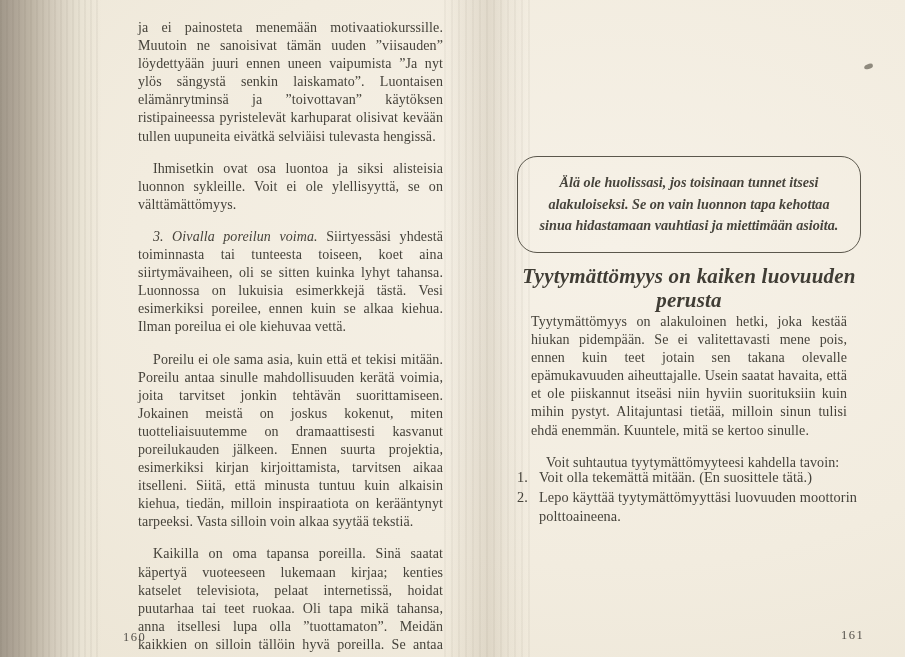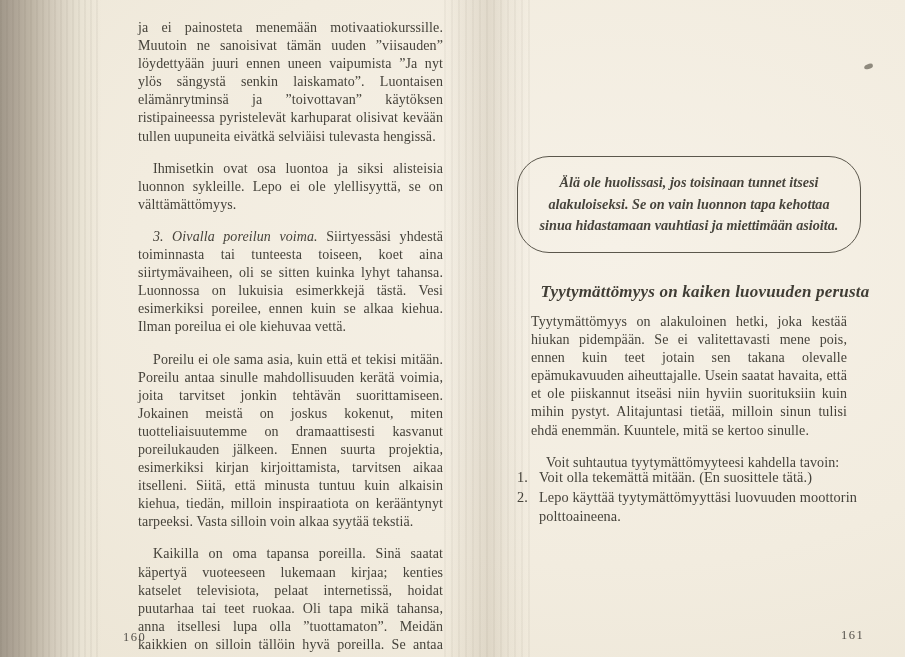--- a/index.html
+++ b/index.html
@@ -28,30 +28,30 @@
     transform:rotate(-14deg); opacity:.75;
   }
   .para { margin:14px; text-align:justify; font-size:14px; line-height:18.1px; letter-spacing:.1px; }
   .ind { text-indent:15px; }
   .lead { font-style:italic; }
   .col-left { position:absolute; left:124px; top:5px; width:333px; }
   .rp { position:absolute; left:517px; width:344px; }
   .rp-top { top:5px; }
   .callout {
     position:absolute; left:517px; top:156px; width:344px; height:97px;
-    box-sizing:border-box; border:1.6px solid #5b574c; border-radius:32px;
+    box-sizing:border-box; border:1.6px solid #5b574c; border-radius:20px;
     display:flex; align-items:center; justify-content:center; padding:3px 18px;
   }
   .callout-text {
     font-style:italic; font-weight:bold; font-size:14.2px; line-height:21.5px;
     text-align:center; color:#47443c;
   }
   .rp-heading {
-    position:absolute; left:517px; top:264px; width:344px; margin:16px;
-    font-size:17px; line-height:24px; font-style:italic; font-weight:bold;
+    position:absolute; left:517px; top:264px; width:344px; margin:0;
+    font-size:21px; line-height:24px; font-style:italic; font-weight:bold;
     text-align:center; letter-spacing:.2px; color:#403d35;
   }
   .rp-body2 { top:299px; }
   .rp-list { top:468px; font-size:14.3px; line-height:19.6px; letter-spacing:.1px; }
   .li { display:flex; }
   .num { flex:0 0 22px; width:22px; }
   .txt { flex:1; }
   .rp-last { top:549px; }
   .pn { position:absolute; font-size:12.5px; color:#53504a; letter-spacing:1.5px;text-align:right; }
   .pn-left { left:123px; top:630px; }
@@ -60,21 +60,21 @@
 </head>
 <body>
 
 <div class="scan">
   <div class="edge-left"></div>
   <div class="gutter"></div>
   <div class="speck"></div>
 
   <div class="col-left">
     <p class="para">ja ei painosteta menemään motivaatiokurssille. Muutoin ne sanoisivat tämän uuden ”viisauden” löydettyään juuri ennen uneen vaipumista ”Ja nyt ylös sängystä senkin laiskamato”. Luontaisen elämänrytminsä ja ”toivottavan” käytöksen ristipaineessa pyristelevät karhuparat olisivat kevään tullen uupuneita eivätkä selviäisi tulevasta hengissä.</p>
-    <p class="para ind">Ihmisetkin ovat osa luontoa ja siksi alisteisia luonnon sykleille. Lepo ei ole ylellisyyttä, se on välttämättömyys.</p>
+    <p class="para ind">Ihmisetkin ovat osa luontoa ja siksi alisteisia luonnon sykleille. Voit ei ole ylellisyyttä, se on välttämättömyys.</p>
     <p class="para ind"><span class="lead">3. Oivalla poreilun voima. </span><span>Siirtyessäsi yhdestä toiminnasta tai tunteesta toiseen, koet aina siirtymävaiheen, oli se sitten kuinka lyhyt tahansa. Luonnossa on lukuisia esimerkkejä tästä. Vesi esimerkiksi poreilee, ennen kuin se alkaa kiehua. Ilman poreilua ei ole kiehuvaa vettä.</span></p>
     <p class="para ind">Poreilu ei ole sama asia, kuin että et tekisi mitään. Poreilu antaa sinulle mahdollisuuden kerätä voimia, joita tarvitset jonkin tehtävän suorittamiseen. Jokainen meistä on joskus kokenut, miten tuotteliaisuutemme on dramaattisesti kasvanut poreilukauden jälkeen. Ennen suurta projektia, esimerkiksi kirjan kirjoittamista, tarvitsen aikaa itselleni. Siitä, että minusta tuntuu kuin alkaisin kiehua, tiedän, milloin inspiraatiota on kerääntynyt tarpeeksi. Vasta silloin voin alkaa syytää tekstiä.</p>
     <p class="para ind">Kaikilla on oma tapansa poreilla. Sinä saatat käpertyä vuoteeseen lukemaan kirjaa; kenties katselet televisiota, pelaat internetissä, hoidat puutarhaa tai teet ruokaa. Oli tapa mikä tahansa, anna itsellesi lupa olla ”tuottamaton”. Meidän kaikkien on silloin tällöin hyvä poreilla. Se antaa meille voimia olla rajattoman luovia ja hurjan kekseliäitä.</p>
     <p class="para ind"><span class="lead">4. Kunnioita alakuloisia hetkiäsi. </span><span>Luovuuteen kuuluu myös surullisia hetkiä; merkitystä on vain sillä, mitä teet näillä hetkillä. Kunnioita surumielisiä hetkiäsi. Miten? Se</span></p>
   </div>
 
   <div class="pn pn-left">160</div>
 
   <div class="rp rp-top">
   </div>

